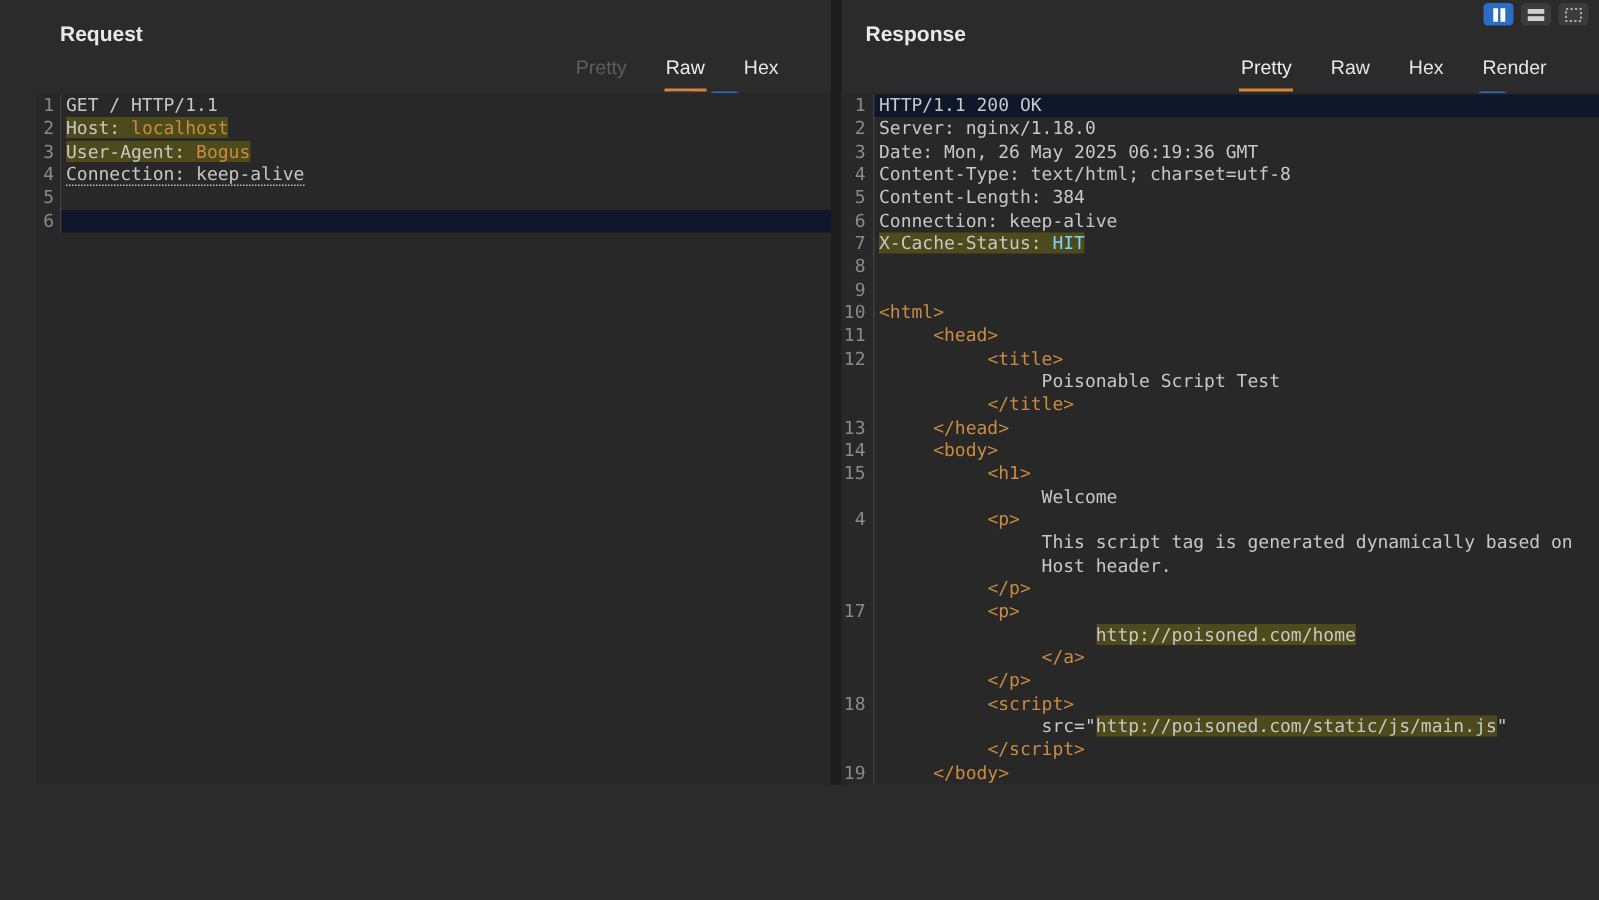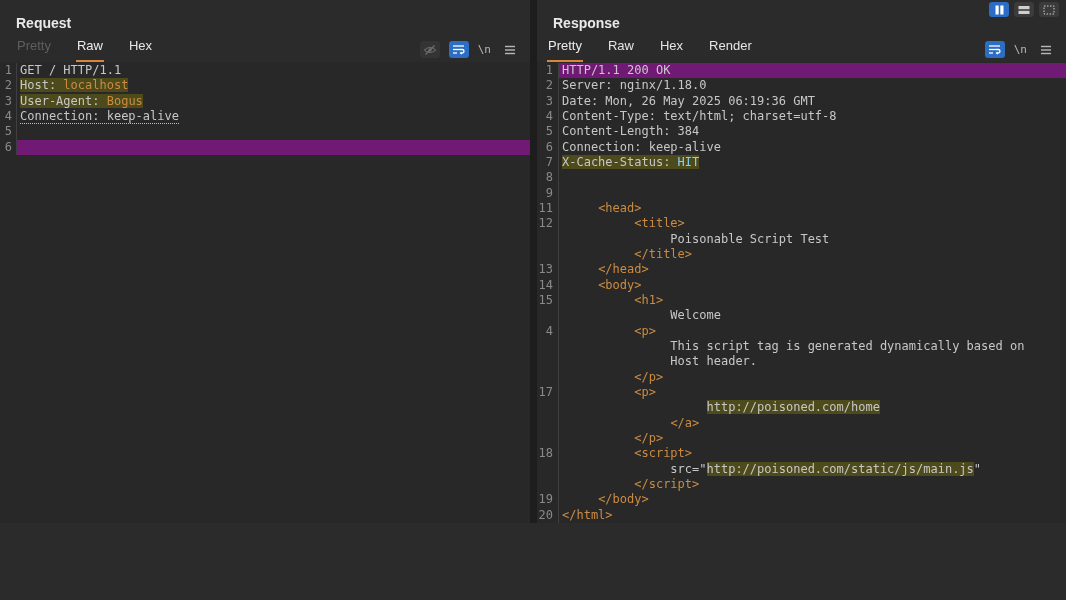--- a/index.html
+++ b/index.html
@@ -10,51 +10,51 @@
     font-family:"Liberation Sans", sans-serif;
   }
   .app { position:relative; width:1066px; height:600px; background:#2b2b2b; }
 
   
   .controls { position:absolute; top:2px; right:7px; display:flex; gap:5px; z-index:5; }
   .ctrl-btn { width:20px; height:15px; border-radius:3px; background:#3b3b3b;
               display:flex; align-items:center; justify-content:center; }
   .ctrl-btn.blue { background:#2b6cc4; }
 
-  .panes { display:flex; height:523px; }
+  .panes { display:flex; height:523px;padding-left:24px; }
   .pane { display:flex; flex-direction:column; min-width:0; }
   .pane-request { width:530px; }
   .divider { width:7px; background:#1d1d1d; flex:none; }
   .pane-response { flex:1; }
 
   .pane-header { padding:14px 16px 0; height:33px; }
   .pane-title { font-size:14px; font-weight:bold; color:#e9e9e9; }
 
-  .tabbar { display:flex; align-items:flex-end; height:29px; padding:0 10px 0 16px; }
+  .tabbar { display:flex; align-items:flex-end; height:29px; padding:0 10px 0 16px;flex-direction:column; }
   .pane-response .tabbar { padding-left:10px; }
   .tabs { display:flex; }
   .tab { margin-right:24px; font-size:13px; color:#e5e5e5; padding:4px 1px 7px;
          border-bottom:2px solid transparent; cursor:default; }
   .tab.active { color:#ececec; border-bottom-color:#d9863c; }
   .tab.disabled { color:#5e5e5e; }
   .tools { margin-left:auto; display:flex; align-items:center; gap:9px; padding-bottom:4px; }
   .tbtn { width:20px; height:17px; border-radius:3px; display:flex; align-items:center;
           justify-content:center; background:transparent; }
   .tbtn.dim { background:#343434; }
   .tbtn.blue { background:#2d6ec5; }
   .nl-label { color:#b8b8b8; font-family:"DejaVu Sans Mono", monospace; font-size:11px; }
 
   .editor { flex:1; overflow:hidden; background:#282828; padding-top:1px;
             font-family:"DejaVu Sans Mono", monospace; font-size:12px; line-height:15.33px; }
   .row { display:flex; height:15.33px; }
   .ln { flex:none; color:#8a8a8a; text-align:right; border-right:1px solid #3f3f41; }
   .pane-request .ln { width:17px; padding-right:4px; }
   .pane-response .ln { width:22px; padding-right:5px; }
   .code { flex:1; white-space:pre; color:#c7c7c7; padding-left:3px; }
-  .row.caret .code { background:#701a75; }
+  .row.caret .code { background:#0f172a; }
   .or { color:#cb8c42; }
   .hit { color:#7dd3fc; }
   .hl { background:#4d4a1b;text-align:center; }
   .dotted { border-bottom:1px dotted #c2c2c2; }
 </style>
 </head>
 <body>
 
 <div class="app">
 
@@ -208,20 +208,24 @@
           </div>
           <div class="row">
             <span class="ln">8</span>
             <span class="code"></span>
           </div>
           <div class="row">
             <span class="ln">9</span>
             <span class="code"></span>
           </div>
           <div class="row">
+            <span class="ln">10</span>
+            <span class="code"><span class="or">&lt;html&gt;</span></span>
+          </div>
+          <div class="row">
             <span class="ln">11</span>
             <span class="code"><span>     </span><span class="or">&lt;head&gt;</span></span>
           </div>
           <div class="row">
             <span class="ln">12</span>
             <span class="code"><span>          </span><span class="or">&lt;title&gt;</span></span>
           </div>
           <div class="row">
             <span class="ln"></span>
             <span class="code"><span>               Poisonable Script Test</span></span>

